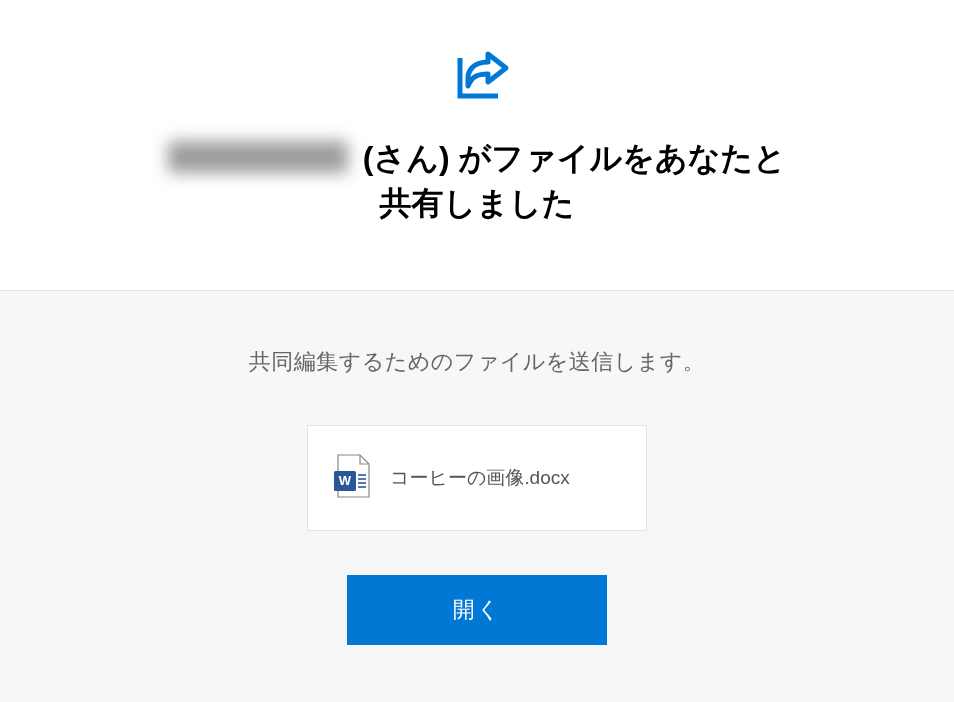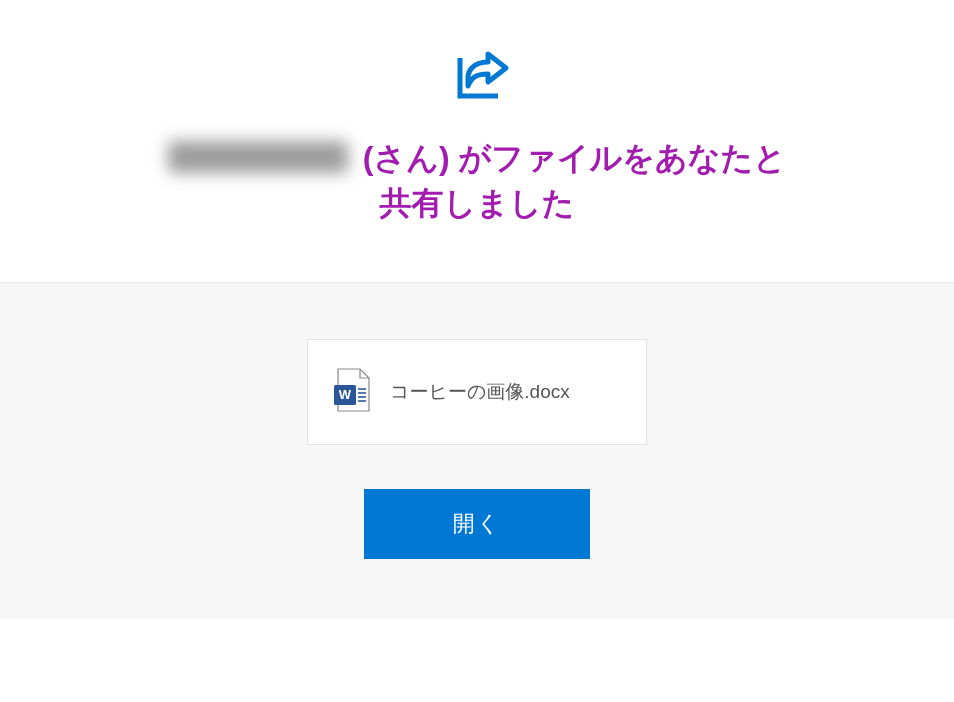--- a/index.html
+++ b/index.html
@@ -17,24 +17,24 @@
       text-align: center;
     }
     .share-icon-wrap {
       display: flex;
       justify-content: center;
       margin-bottom: 32px;
     }
     .title {
       font-size: 32px;
       font-weight: 700;
-      color: #a21caf;
+      color: #000000;
       line-height: 1.4;
       max-width: 620px;
-      margin: 0 auto;
+      margin: 8px auto;
     }
     .blurred-name {
       display: inline-block;
       filter: blur(8px);
       width: 180px;
       height: 1em;
       background: rgba(60,60,60,0.5);
       border-radius: 4px;
       vertical-align: baseline;
       margin-right: 6px;
@@ -72,41 +72,42 @@
       word-break: break-all;
       text-align: right;
     }
     .open-button {
       background: #0078d4;
       color: #ffffff;
       border: none;
       font-size: 22px;
       font-weight: 400;
       padding: 20px 0;
-      width: 226px;
+      width: 260px;
       cursor: pointer;
       letter-spacing: 2px;
     }
   </style>
 </head>
 <body>
 
 <div class="header-section">
   <div class="share-icon-wrap">
     <svg width="66" height="56" viewBox="0 0 66 56" fill="none">
       <path d="M 16 10 L 16 48 L 54 48" stroke="#0078d4" stroke-width="5" stroke-linecap="butt" fill="none"></path>
       <path d="M 24 30 C 24 24, 28 14, 44 14 L 44 6 L 62 20 L 44 34 L 44 26 C 34 26, 28 28, 24 38 Z" stroke="#0078d4" stroke-width="5" stroke-linejoin="round" fill="none"></path>
     </svg>
   </div>
   <h1 class="title">
     <span class="blurred-name"></span><span> (さん) がファイルをあなたと共有しました</span>
   </h1>
 </div>
 
 <div class="body-section">
+  <p class="description">共同編集するためのファイルを送信します。</p>
 
   <div class="file-card">
     <div class="file-icon-wrap">
       <svg width="36" height="44" viewBox="0 0 36 44">
         <path d="M 4 1 L 26 1 L 35 10 L 35 43 L 4 43 Z" fill="#ffffff" stroke="#888888" stroke-width="1.2"></path>
         <path d="M 26 1 L 26 10 L 35 10" fill="none" stroke="#888888" stroke-width="1.2"></path>
         <rect x="0" y="17" width="22" height="20" rx="1.5" fill="#2b579a"></rect>
         <text x="11" y="31" text-anchor="middle" fill="#ffffff" font-size="13" font-weight="700" font-family="Segoe UI, sans-serif">W</text>
         <line x1="24" y1="21" x2="32" y2="21" stroke="#2b579a" stroke-width="1.6"></line>
         <line x1="24" y1="25" x2="32" y2="25" stroke="#2b579a" stroke-width="1.6"></line>

